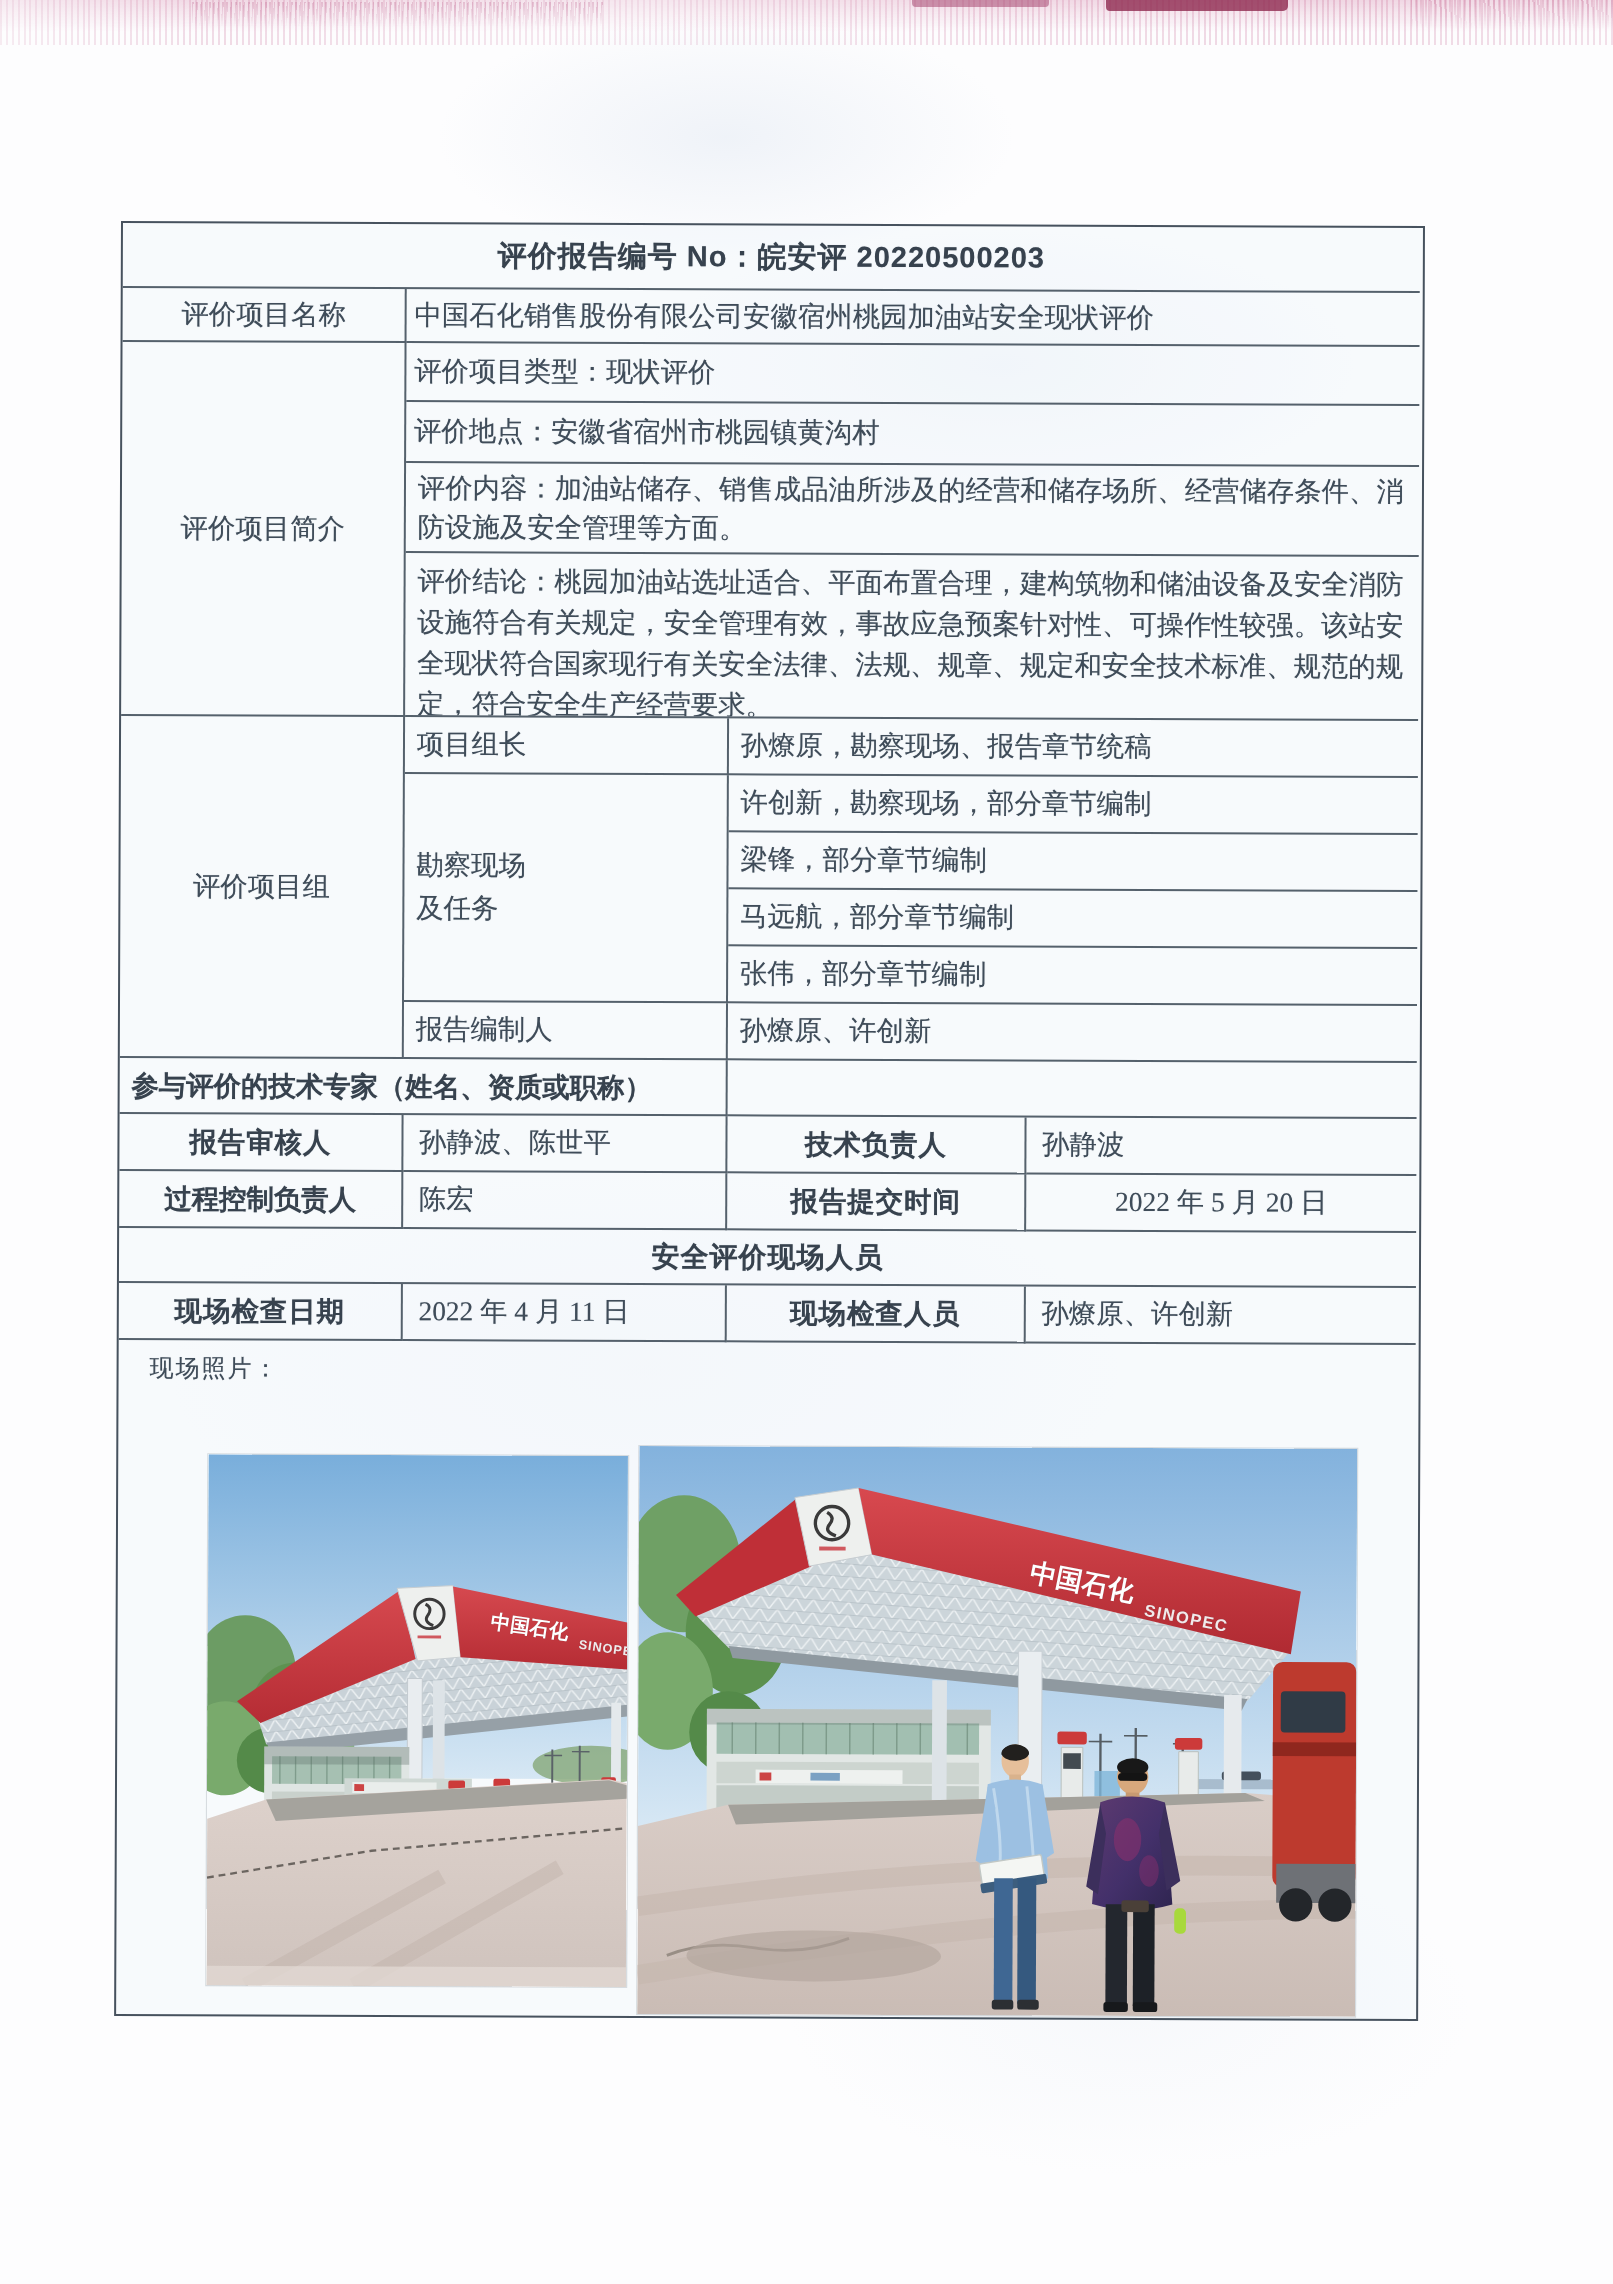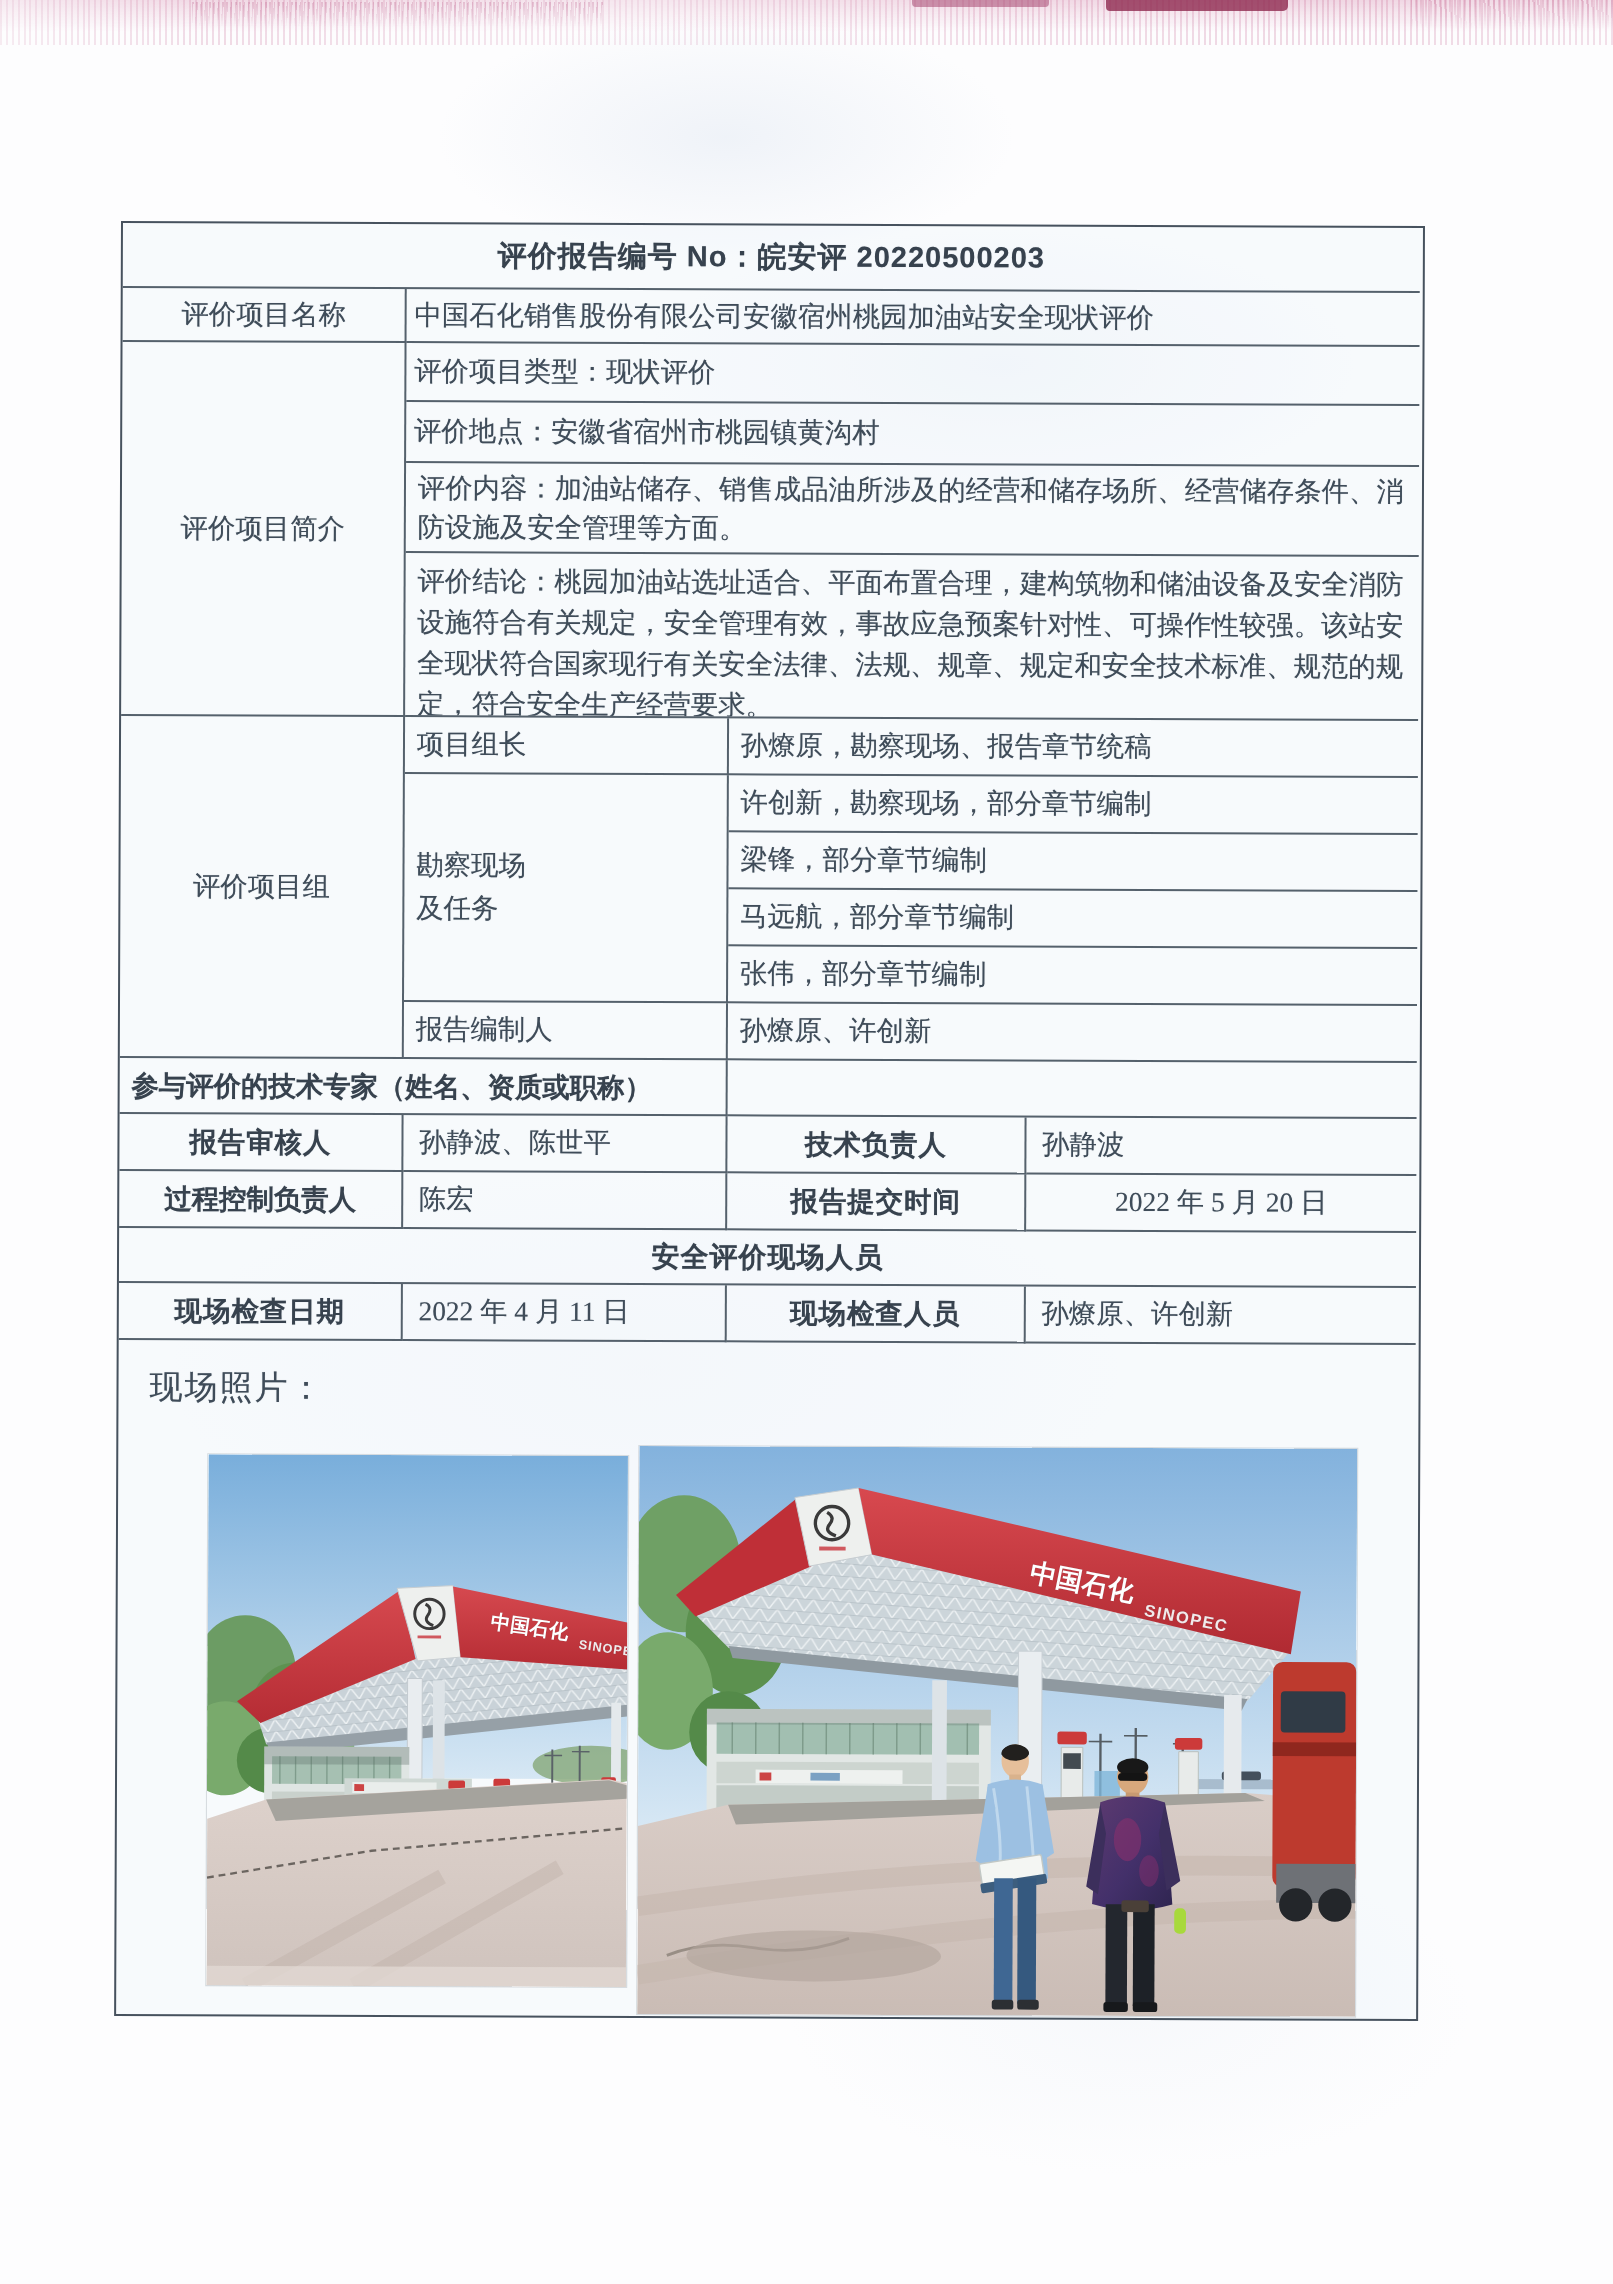--- a/index.html
+++ b/index.html
@@ -64,21 +64,21 @@
   .no-b{border-bottom:none;}
   .c-center{justify-content:center;text-align:center;}
   .c-left{justify-content:flex-start;text-align:left;padding:0 9.8px 0 11.8px;}
   .hei{font-family:"Liberation Sans","DejaVu Sans",sans-serif;font-weight:700;color:var(--ink-bold);letter-spacing:1px;}
   .song{font-family:"Liberation Serif","DejaVu Serif",serif;}
   .para{align-items:flex-start;padding:7.8px 13.7px 5.9px 11.8px;line-height:41px;display:block;}
   .two-line{flex-direction:column;align-items:flex-start;justify-content:center;padding-left:11.8px;line-height:43px;}
 
   
   .photos-cell{position:relative;display:block;}
-  .photos-label{position:absolute;left:31px;top:30px;font-size:33px;color:var(--ink);letter-spacing:2px;}
+  .photos-label{position:absolute;left:31px;top:11px;font-size:24px;color:var(--ink);letter-spacing:2px;}
   .photo{position:absolute;box-shadow:0 0 0 1px rgba(120,130,140,.25);}
   #photo-left{left:90px;top:114px;width:420px;height:531px;}
   #photo-right{left:521px;top:104px;width:718px;height:568px;}
 </style>
 </head>
 <body>
 
 <div id="page">
 
   <div class="scan-band"></div>

